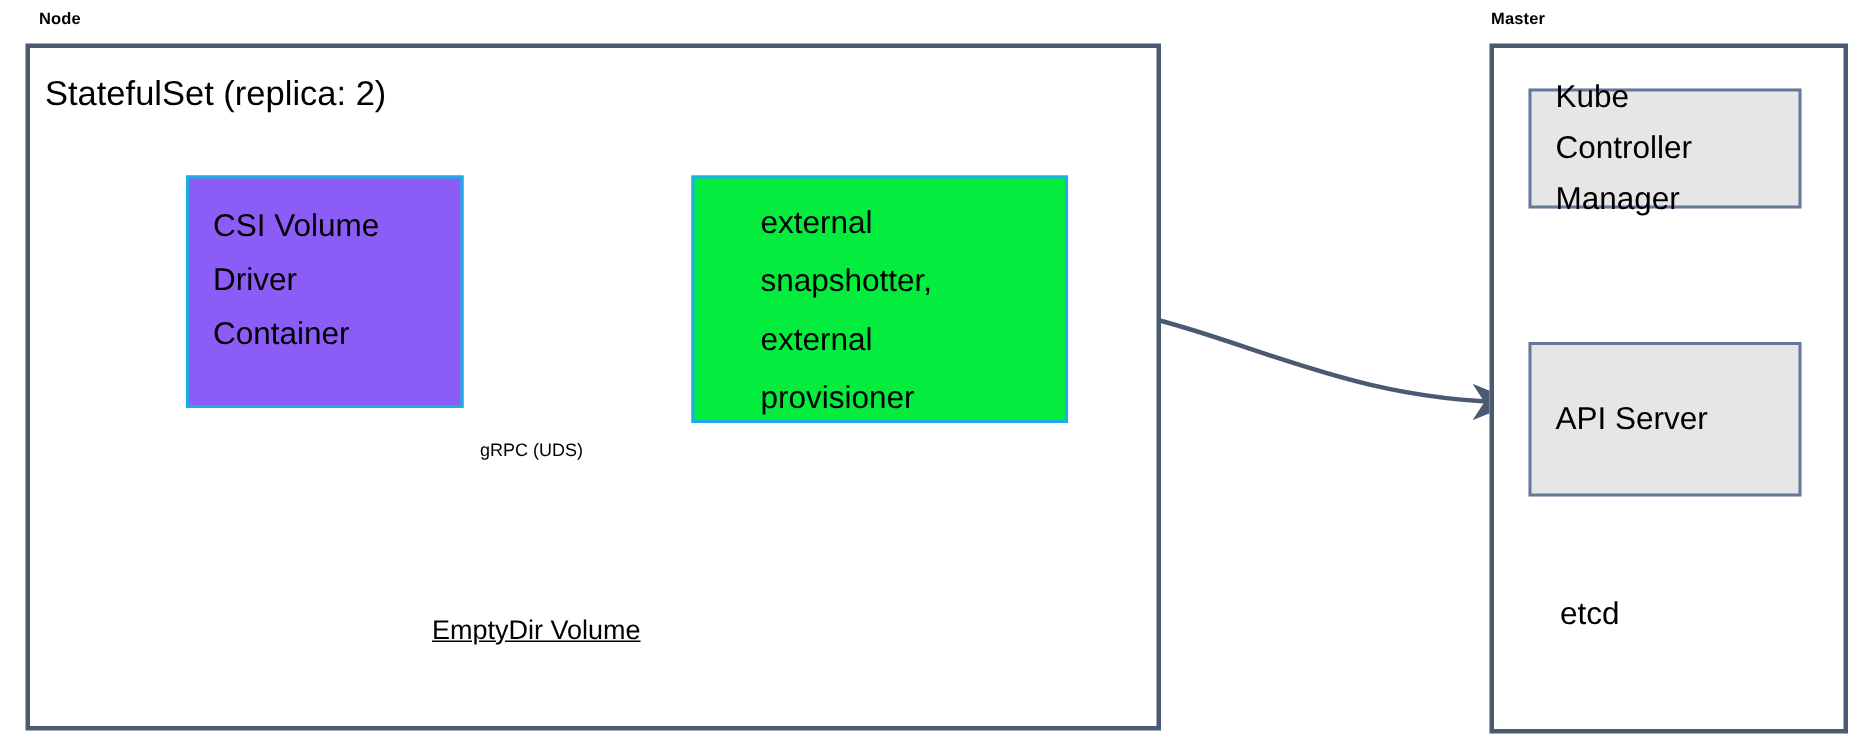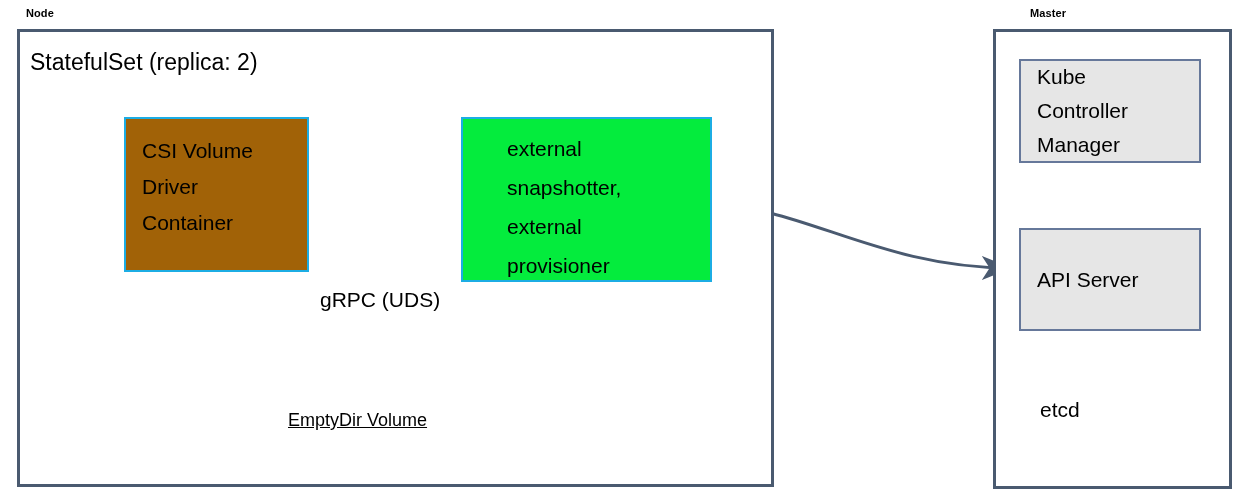--- a/index.html
+++ b/index.html
@@ -42,21 +42,21 @@
     border: 2px solid #1cade4;
     display: block;
     padding: 14px 16px 0 16px;
   }
   .node-box .txt {
     font-size: 21px;
     line-height: 36px;
     white-space: pre-line;
     color: #000;
   }
-  .box-orange { background: #a16207; }
+  .box-orange { background: #8b5cf6; }
   .box-green  { background: #04ec3d; padding-left: 44px; }
 
   .gray-box {
     background: #e6e6e6;
     border: 2px solid #66789a;
     display: flex;
     align-items: center;
   }
   .gray-box .txt {
     font-size: 21px;
@@ -67,21 +67,21 @@
   }
 
   .statefulset-title {
     font-size: 23px;
     line-height: 26px;
     color: #000;
     white-space: nowrap;
   }
 
   .edge-label {
-    font-size: 21px;
+    font-size: 12px;
     line-height: 22px;
     color: #000;
     white-space: nowrap;
   }
 
   
   .cyl-label {
     font-size: 18px;
     line-height: 20px;
     color: #000;
@@ -144,25 +144,25 @@
   <div class="txt" style="line-height:39px;">external
 snapshotter,
 external
 provisioner</div>
 </div>
 
 <div class="abs edge-label" style="left:320px; top:289px;">gRPC (UDS)</div>
 
 <div class="abs cyl-label" style="left:288px; top:410px;text-decoration:underline;">EmptyDir Volume</div>
 
-<div class="abs group-label" style="left:994px; top:4px;margin-left:36px;">Master</div>
+<div class="abs group-label" style="left:994px; top:4px;">Master</div>
 
 <div class="abs group-box" style="left:993px; top:29px; width:239px; height:460px;"></div>
 
-<div class="abs gray-box" style="left:1019px; top:59px; width:182px; height:104px;">
+<div class="abs gray-box" style="left:1019px; top:59px; width:182px; height:80px;">
   <div class="txt">Kube
 Controller
 Manager</div>
 </div>
 
 <div class="abs gray-box" style="left:1019px; top:228px; width:182px; height:103px;">
   <div class="txt">API Server</div>
 </div>
 
 <div class="abs cyl-label" style="left:1040px; top:400px; font-size:21px;">etcd</div>

